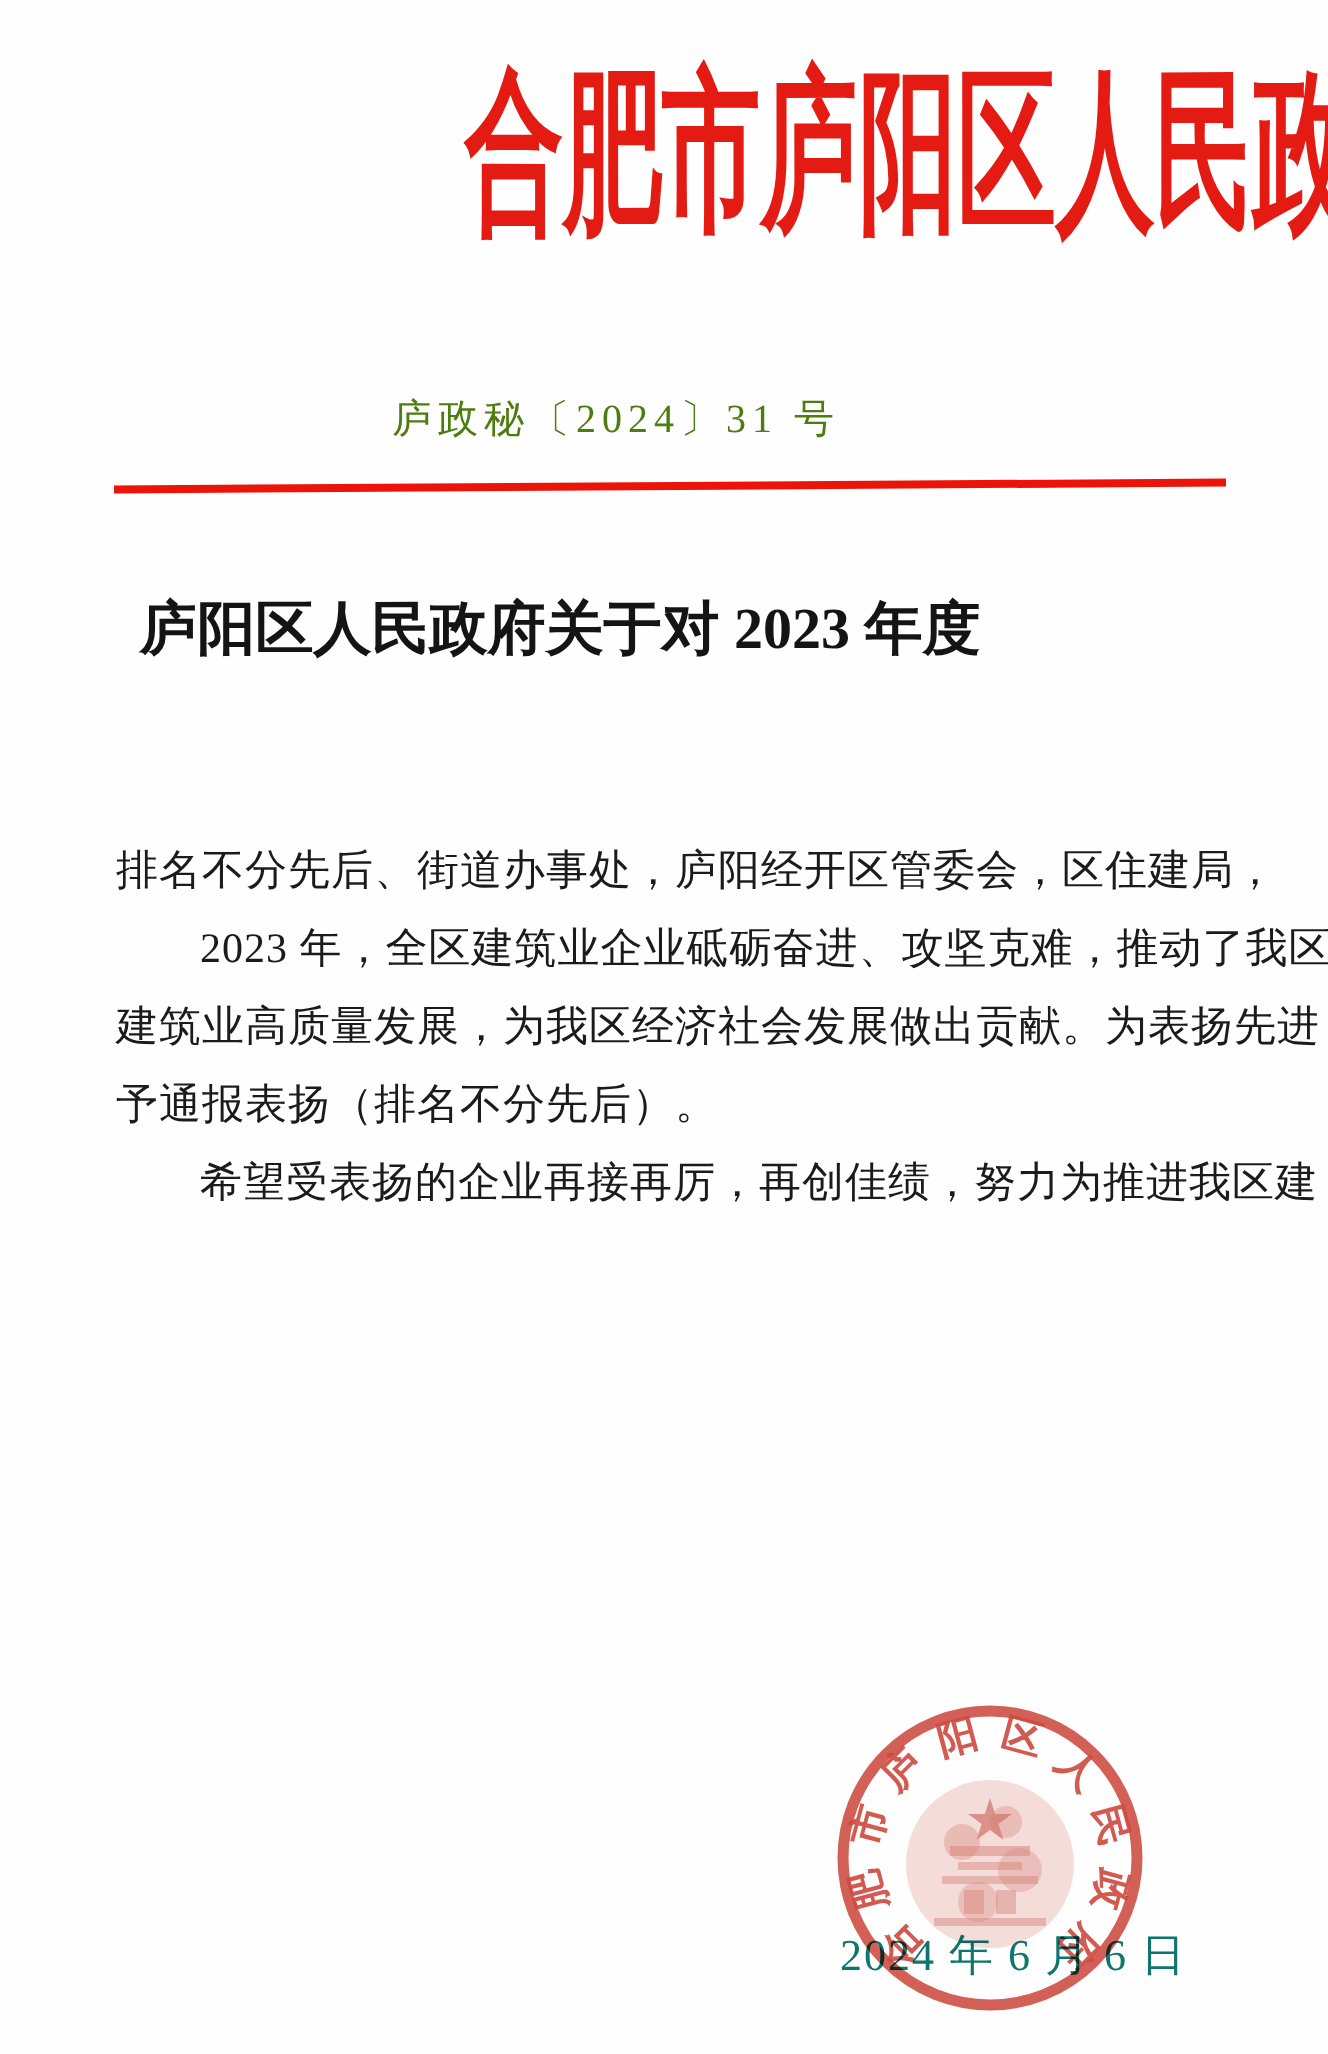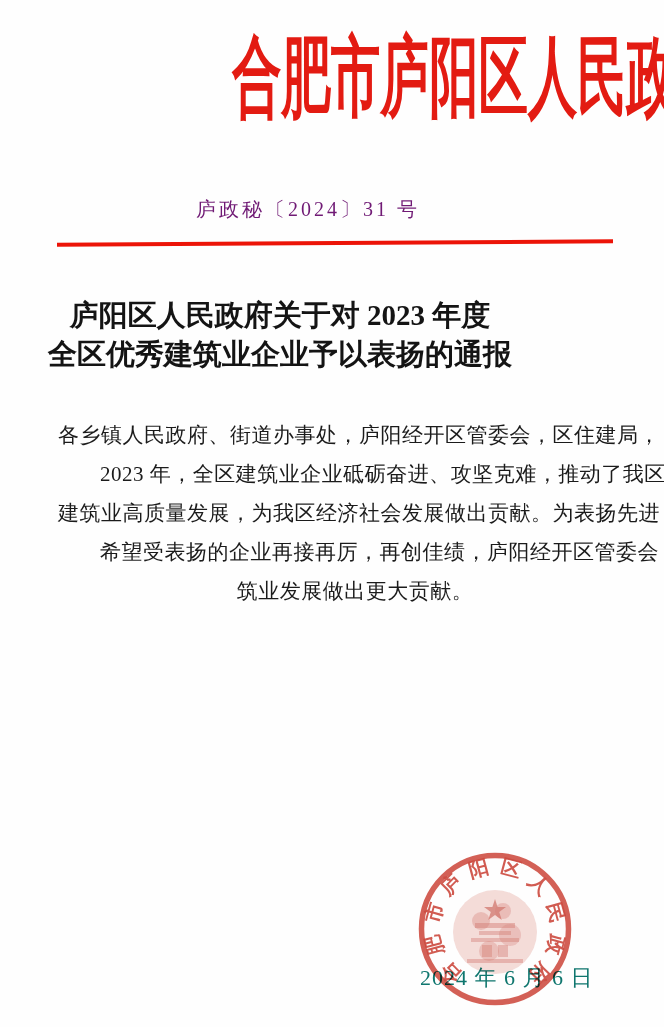--- a/index.html
+++ b/index.html
@@ -36,21 +36,21 @@
     letter-spacing: 0px;
   }
   .doc-number {
     position: absolute;
     top: 196px;
     left: 0;
     width: 616px;
     text-align: center;
     font-size: 20px;
     letter-spacing: 3px;
-    color: #701a75;
+    color: #4d7c0f;
   }
   .red-rule {
     position: absolute;
     top: 241px;
     left: 57px;
     width: 556px;
     height: 4px;
     background: #ec1408;
     transform: rotate(-0.35deg);
   }
@@ -116,29 +116,28 @@
   <div class="header-title">
     <span>合肥市庐阳区人民政府文件</span>
   </div>
 
   <div class="doc-number">庐政秘〔2024〕31 号</div>
 
   <div class="red-rule"></div>
 
   <div class="doc-title">
     <div>庐阳区人民政府关于对 2023 年度</div>
-    <div>全区优秀建筑业企业予以表扬的通报</div>
   </div>
 
   <div class="body-block">
-    <div class="body-line">各乡镇人民政府、街道办事处，庐阳经开区管委会，区住建局，</div>
+    <div class="body-line">排名不分先后、街道办事处，庐阳经开区管委会，区住建局，</div>
     <div class="body-line ind">2023 年，全区建筑业企业砥砺奋进、攻坚克难，推动了我区</div>
     <div class="body-line">建筑业高质量发展，为我区经济社会发展做出贡献。为表扬先进，</div>
-    <div class="body-line ind">希望受表扬的企业再接再厉，再创佳绩，庐阳经开区管委会</div>
-    <div class="body-line ind">筑业发展做出更大贡献。</div>
+    <div class="body-line">予通报表扬（排名不分先后）。</div>
+    <div class="body-line ind">希望受表扬的企业再接再厉，再创佳绩，努力为推进我区建</div>
   </div>
 
 
   <div class="date-line">2024 年 6 月 6 日</div>
 
   <svg class="seal" viewBox="-83 -83 166 166" xmlns="http://www.w3.org/2000/svg">
 
     <circle cx="0" cy="0" r="73.5" fill="none" stroke="#c93a2e" stroke-width="5.5" opacity="0.88"></circle>
 
     <g opacity="0.75">

